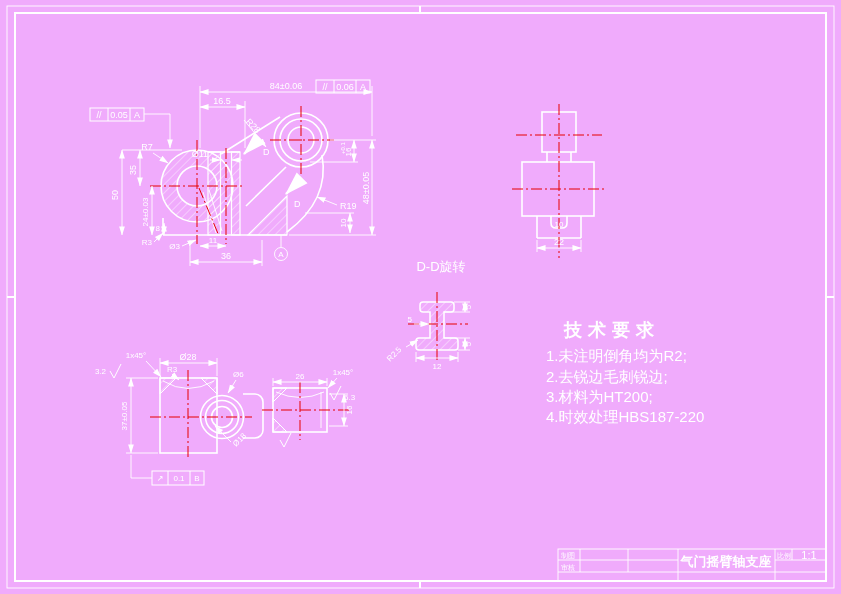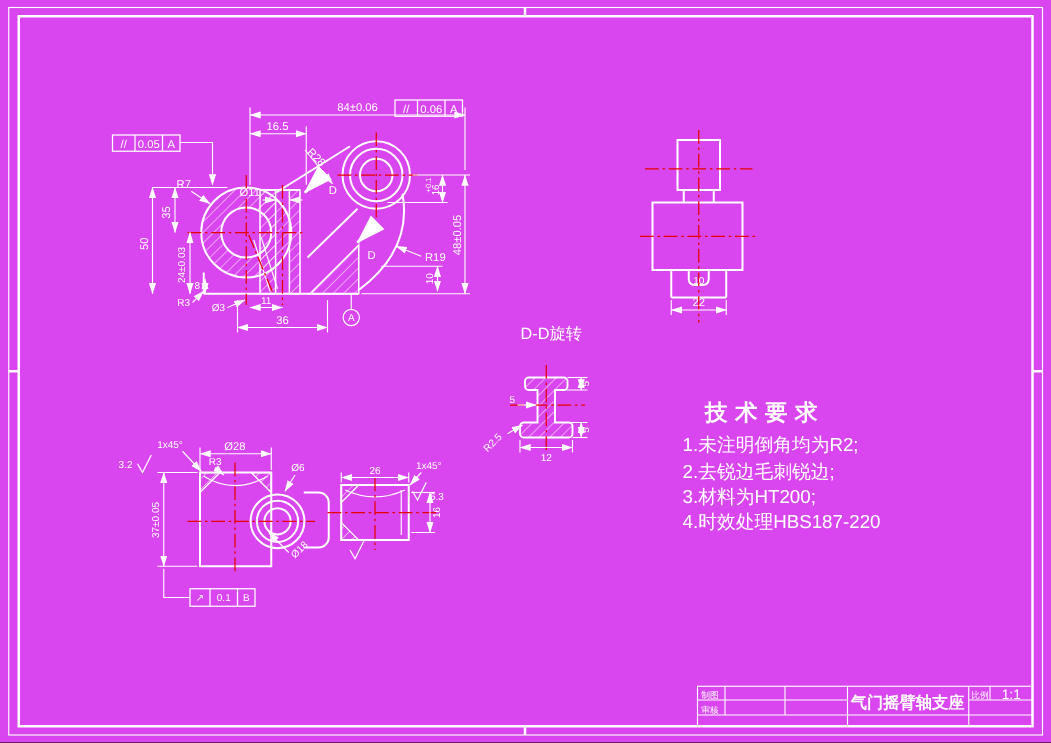--- a/index.html
+++ b/index.html
@@ -1,16 +1,16 @@
 <!DOCTYPE html>
 <html><head>
 <meta charset="utf-8">
 <style>
   html,body{margin:0;padding:0;background:#000;}
-  #sheet{position:relative;width:841px;height:594px;background:#d946ef;overflow:hidden;}
+  #sheet{position:relative;width:841px;height:594px;background:#f0abfc;overflow:hidden;}
   svg{position:absolute;left:0;top:0;}
   text{font-family:"Liberation Sans",sans-serif;fill:#fff;}
   .dim{font-size:9px;}
   .dim8{font-size:8px;}
   .obj{stroke:#fff;stroke-width:1.6;fill:none;}
   .thin{stroke:#fff;stroke-width:0.9;fill:none;}
   .cl{stroke:#e60000;stroke-width:1;fill:none;stroke-dasharray:11 3 2 3;}
   .fcf{stroke:#fff;stroke-width:1;fill:none;}
 </style>
 </head>

